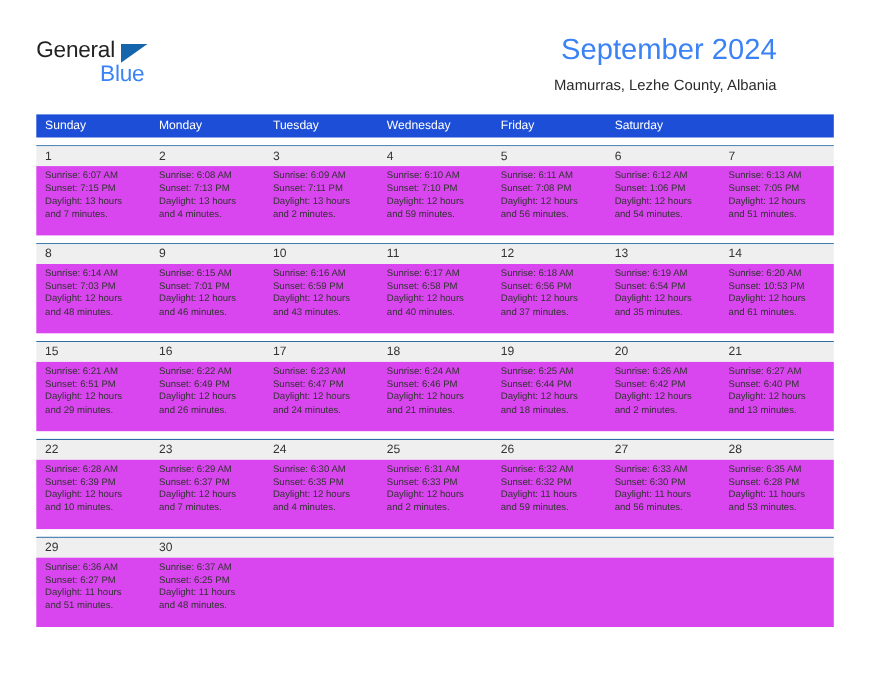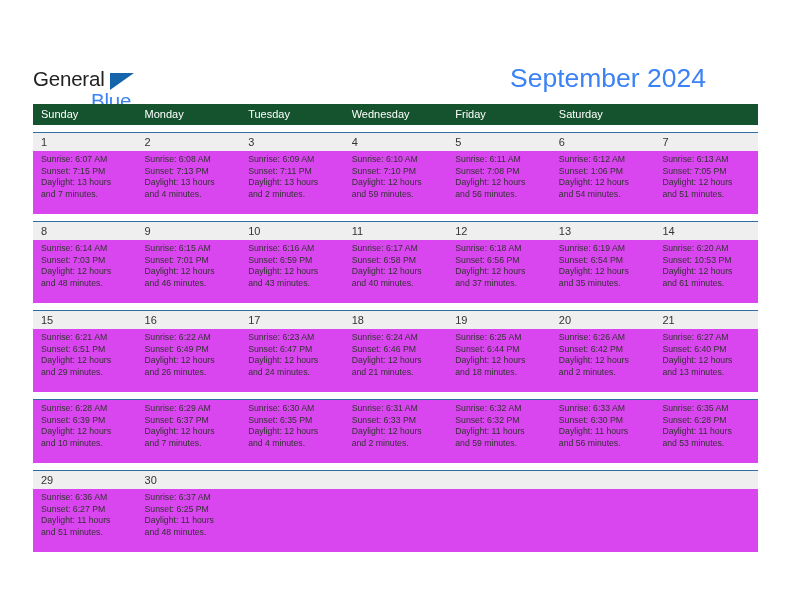--- a/index.html
+++ b/index.html
@@ -22,21 +22,20 @@
     box-sizing: border-box;
   }
 
   
   .header {
     position: absolute;
     left: 0;
     top: 0;
     width: 740px;
     height: 100px;
-    margin-top: 33px;
   }
 
   .brand {
     position: absolute;
     left: 33px;
     top: 34px;
     width: 200px;
     height: 50px;
   }
   .brand-general {
@@ -93,21 +92,21 @@
     position: absolute;
     left: 33px;
     top: 104px;
     width: 725px;
   }
 
   .weekday-row {
     display: flex;
     width: 725px;
     height: 21px;
-    background: #14532d;
+    background: #1d4ed8;
   }
   .weekday-cell {
     width: 103.571px;
     box-sizing: border-box;
     padding-left: 8px;
     color: #ffffff;
     font-size: 11px;
     line-height: 21px;
     white-space: nowrap;
     overflow: hidden;
@@ -167,20 +166,21 @@
   <div class="header">
 
     <div class="brand">
       <span class="brand-general">General</span>
       <span class="brand-triangle"></span>
       <span class="brand-blue">Blue</span>
     </div>
 
     <div class="title-block">
       <div class="cal-title">September 2024</div>
+      <div class="cal-subtitle">Mamurras, Lezhe County, Albania</div>
     </div>
 
   </div>
 
   <div class="calendar">
 
     <div class="weekday-row">
       <div class="weekday-cell">Sunday</div>
       <div class="weekday-cell">Monday</div>
       <div class="weekday-cell">Tuesday</div>
@@ -351,20 +351,29 @@
         <div class="info-cell">
           <div class="info-line">Sunrise: 6:27 AM</div>
           <div class="info-line">Sunset: 6:40 PM</div>
           <div class="info-line">Daylight: 12 hours</div>
           <div class="info-line">and 13 minutes.</div>
         </div>
       </div>
     </div>
 
     <div class="week">
+      <div class="week-dates">
+        <div class="date-cell">22</div>
+        <div class="date-cell">23</div>
+        <div class="date-cell">24</div>
+        <div class="date-cell">25</div>
+        <div class="date-cell">26</div>
+        <div class="date-cell">27</div>
+        <div class="date-cell">28</div>
+      </div>
       <div class="week-body">
         <div class="info-cell">
           <div class="info-line">Sunrise: 6:28 AM</div>
           <div class="info-line">Sunset: 6:39 PM</div>
           <div class="info-line">Daylight: 12 hours</div>
           <div class="info-line">and 10 minutes.</div>
         </div>
         <div class="info-cell">
           <div class="info-line">Sunrise: 6:29 AM</div>
           <div class="info-line">Sunset: 6:37 PM</div>

